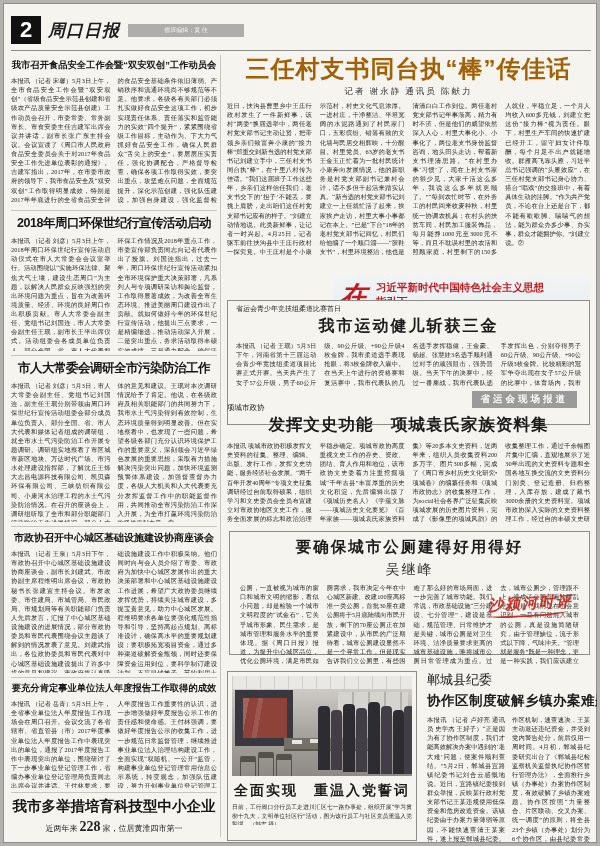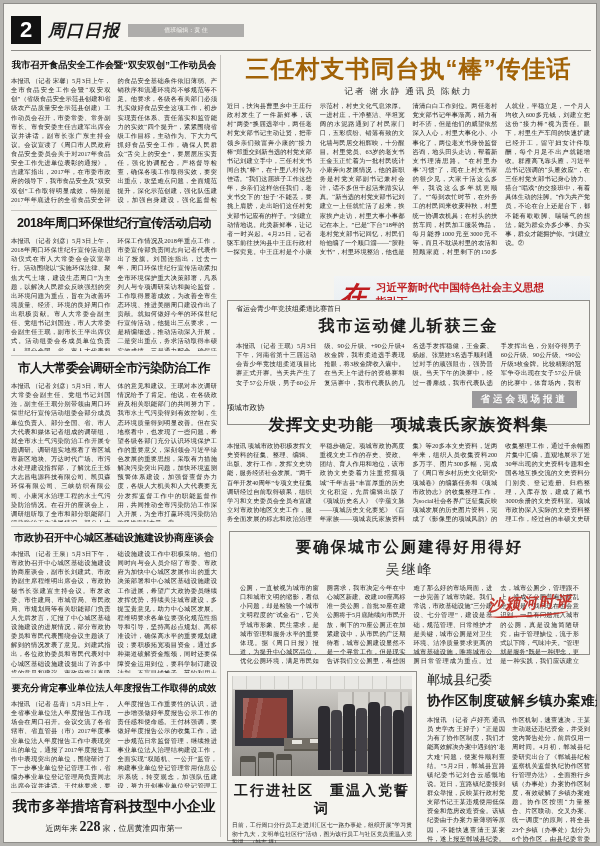--- a/index.html
+++ b/index.html
@@ -206,21 +206,21 @@
           <div class="person" style="left:111px;top:28px;width:12px;height:68px;"></div>
           <div class="person alt" style="left:124px;top:32px;width:11px;height:64px;"></div>
           <div class="person" style="left:136px;top:26px;width:12px;height:72px;"></div>
           <div class="person alt" style="left:149px;top:30px;width:11px;height:68px;"></div>
           <div class="person" style="left:161px;top:34px;width:11px;height:64px;"></div>
           <div class="person alt" style="left:172px;top:30px;width:10px;height:68px;"></div>
           <div class="chair" style="left:26px;top:76px;"></div>
           <div class="chair" style="left:44px;top:78px;"></div>
           <div class="chair" style="left:8px;top:80px;"></div>
         </div>
-        <div class="pcap-h">工行进社区　重温入党誓词</div>
+        <div class="pcap-h">全面实现　重温入党誓词</div>
         <div class="pcap">日前，工行周口分行员工走进川汇区七一路办事处，组织开展“学习贯彻十九大，文明单位社区行”活动，图为该行员工与社区党员重温入党誓词。（韩志 摄）</div>
       </div>
 
       <div class="dcart">
         <div class="dc-kick">郸城县纪委</div>
         <div class="dc-head">协作区制度破解乡镇办案难题</div>
         <div class="dc-body tiny">本报讯 （记者 卢好亮 通讯员 史学杰 王好子）“正是因为有了协作区制度，我们才能高效解决办案中遇到的‘老大难’问题，使案件顺利查结。”5月2日，郸城县宜路镇纪委书记刘合云感慨地说。近日，宜路镇纪委接到群众举报，反映某行政村党支部书记王某违规使用低保资金和危房改造资金。该镇纪委由于办案力量薄弱等原因，不能快速查清王某案件，遂上报至郸城县纪委。郸城县纪委立即启动办案协作区机制，速查速决，王某主动退还违纪资金，并受到党内警告处分，前后仅用一周时间。4月初，郸城县纪委研究出台了《郸城县纪检监察机关监督执纪协作区暂行管理办法》，全面推行乡镇（办事处）办案协作区制度，有效破解了乡镇办案难题。协作区按照“力量整合、片区联动、交叉办案、统一调度”的原则，将全县23个乡镇（办事处）划分为6个协作区，由县纪委常委或副书记任协作区区长，对协作区内发生的案件统一督查、整体调度，实行异地交叉办案，有效整合了办案力量，破解了乡镇（办事处）纪委办案难题，案件查办效率和质量明显提升。自协作区制度建立以来，郸城县纪委已召开专题会议8次，先后交办督办问题线索6批次，共受理案件15起，充分发挥了“反腐利器”作用，及时化解了社会矛盾，维护了群众利益和社会稳定，有效促进了党风廉政建设和反腐败工作。②</div>
       </div>
 
     </div>

